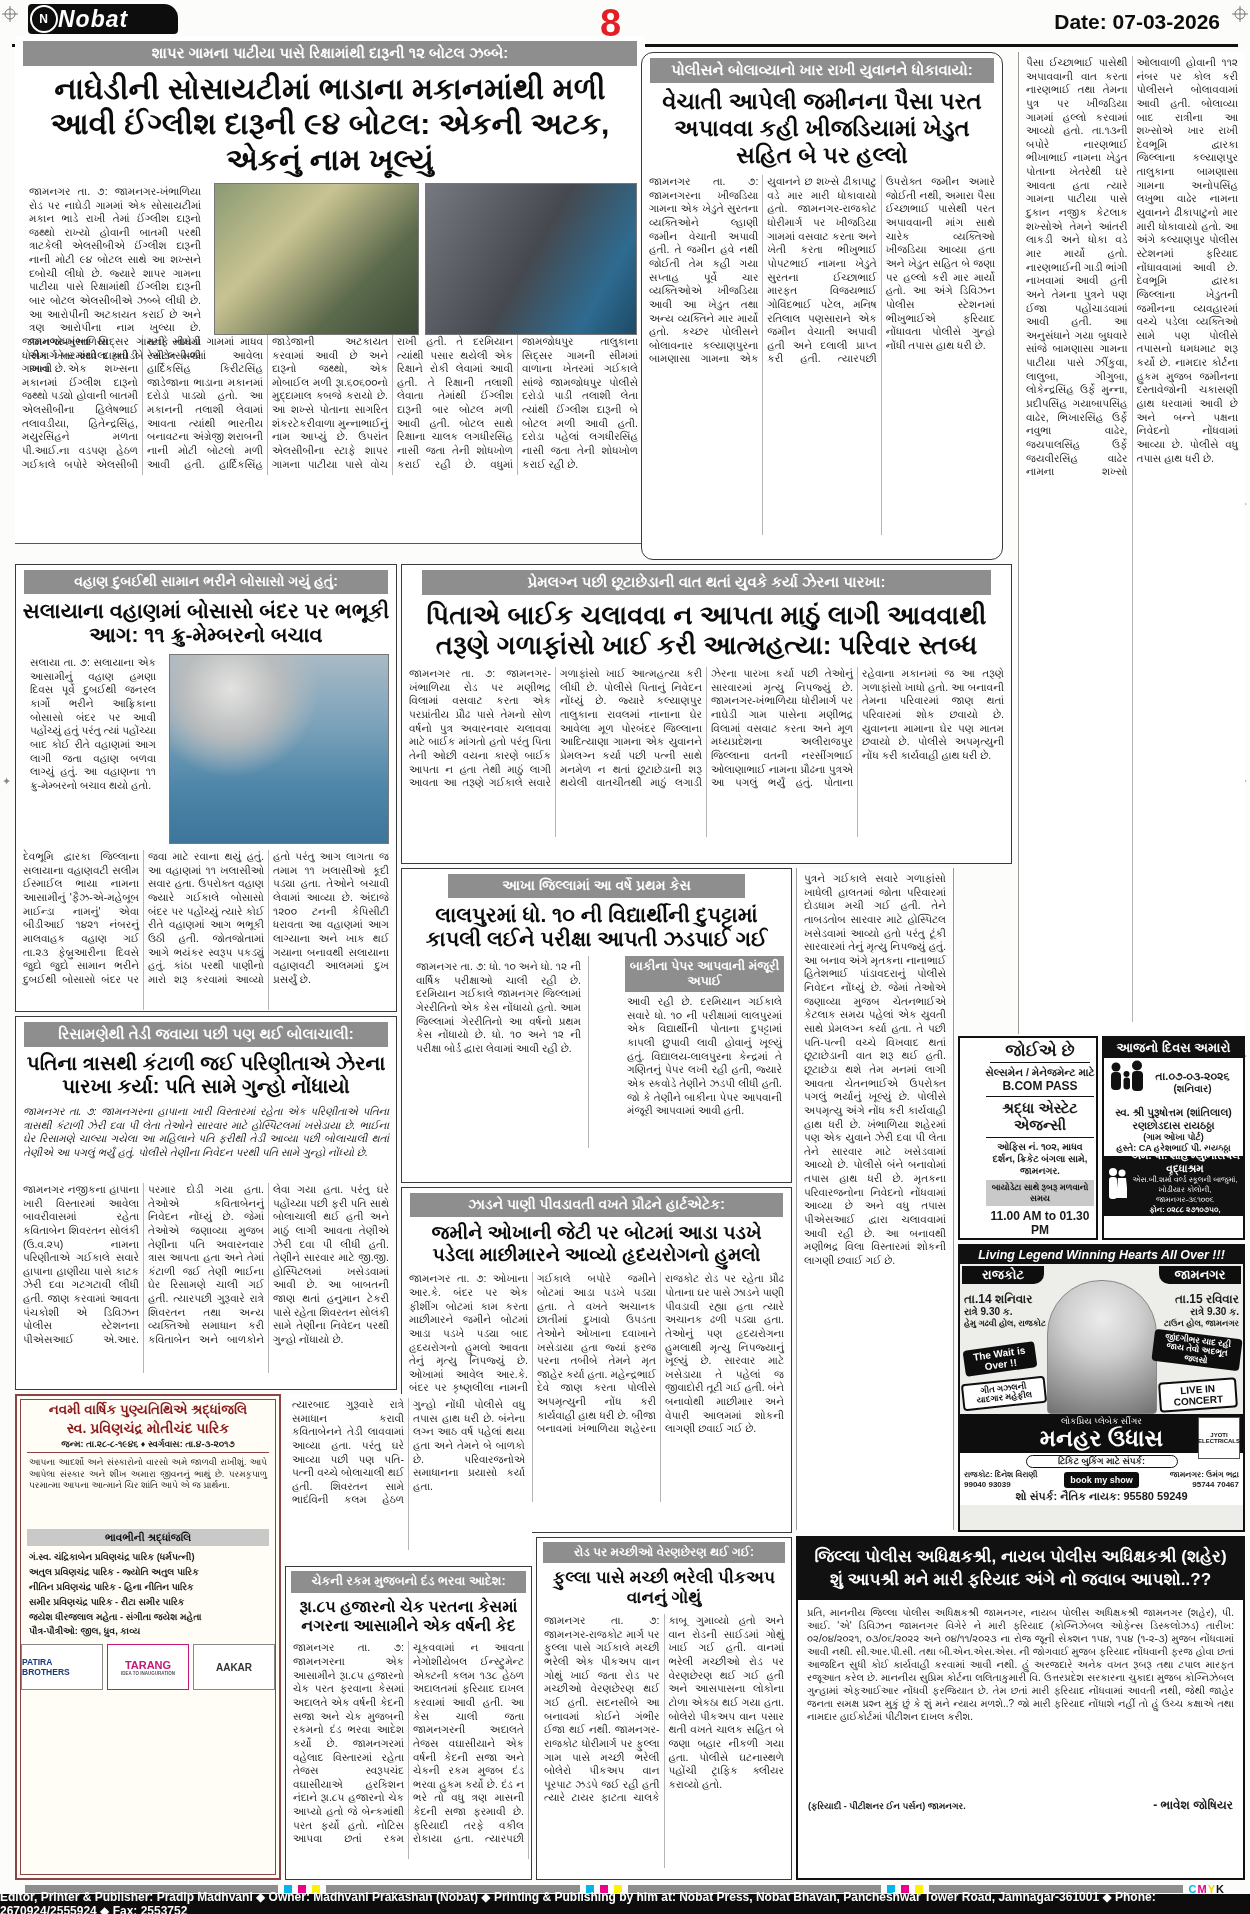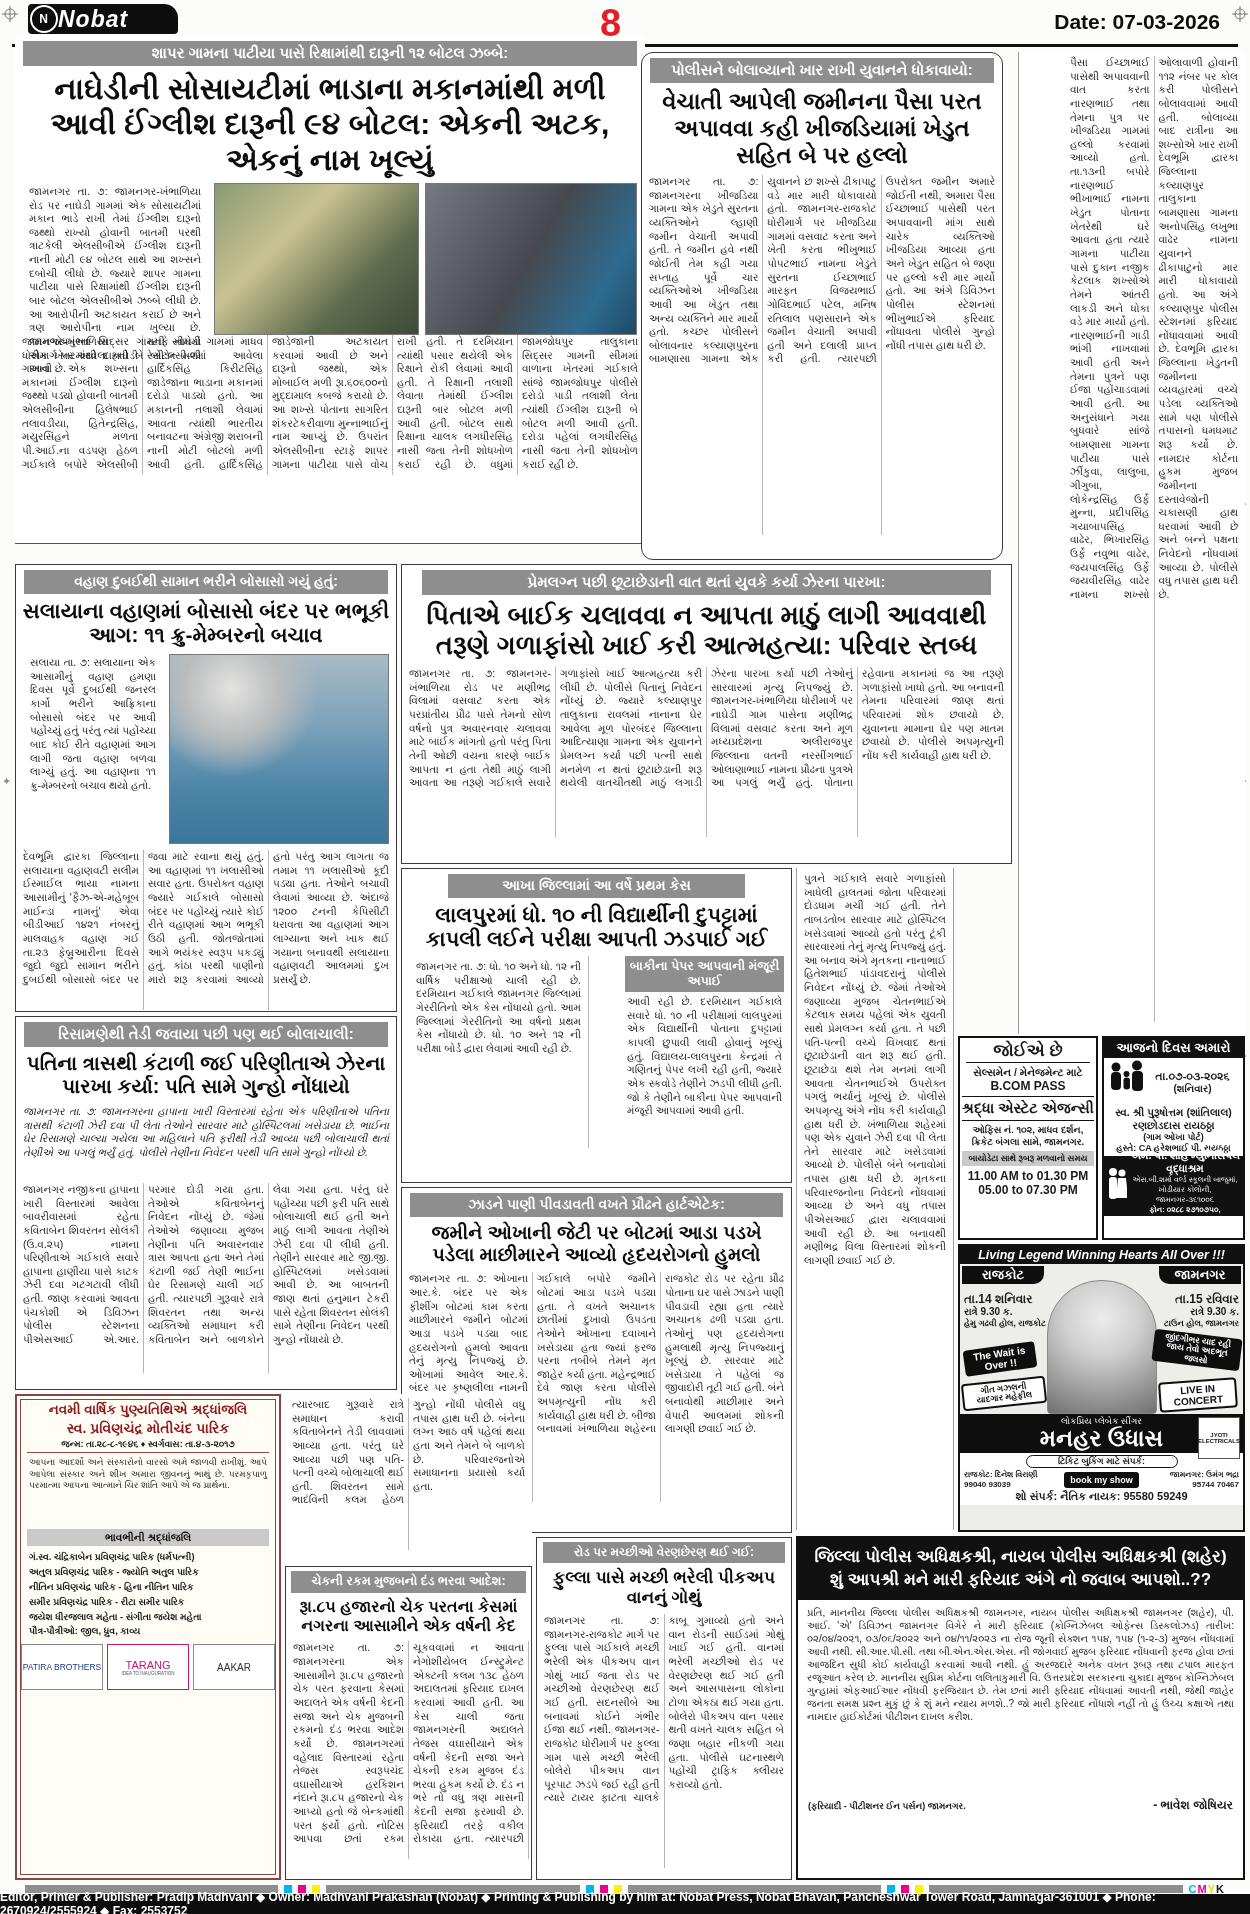--- a/index.html
+++ b/index.html
@@ -34,40 +34,40 @@
   .row{display:flex;gap:6px;padding:2px 7px;box-sizing:border-box;}
   .ph{background:#cfcfcf;border:1px solid #777;flex:none;}
   .ph1a{background:linear-gradient(135deg,#8a9a72 0%,#c9c392 35%,#5c6a4c 70%,#3c4a38 100%);}
   .ph1b{background:linear-gradient(120deg,#767a80 0%,#45494f 50%,#2e6b90 80%,#1e4a66 100%);}
   .ph3{background:radial-gradient(circle at 28% 18%,#e3e3e0 0%,#b9bcbd 22%,transparent 40%),
        linear-gradient(180deg,#a8bac6 0%,#7ea4bb 35%,#4e86a9 70%,#3d759b 100%);}
   .subkick{background:#8e8e8e;color:#fff;font-weight:700;text-align:center;font-size:12.5px;
            padding:3px 2px;margin:0 0 3px 0;}
   
   .band{position:absolute;background:#fff;box-sizing:border-box;}
-  .vline-l{border-left:1px solid #9a9a9a;padding-left:44px;}
+  .vline-l{border-left:1px solid #9a9a9a;}
   .vline-lr{border-left:1px solid #9a9a9a;border-right:1px solid #9a9a9a;}
   
   .ad{position:absolute;background:#fff;border:2px solid #111;box-sizing:border-box;overflow:hidden;}
   .adtitle-bar{background:#111;color:#fff;font-weight:800;text-align:center;}
   .center{text-align:center;}
   .bold{font-weight:800;}
   .graybar{background:#c9c9c9;color:#111;}
   .sticker{position:absolute;font-weight:800;padding:2px 5px;border-radius:4px;line-height:1.1;text-align:center;}
   .stk-black{background:#0e0e0e;color:#fff;}
   .stk-white{background:#fff;color:#0e0e0e;border:2px solid #0e0e0e;}
   .obit{border:2px solid #8a4444;outline:1px solid #8a4444;outline-offset:-6px;background:#fffdf6;}
   .obit .hdr{color:#8b1a1a;font-weight:800;font-size:13.5px;text-align:center;padding:6px 2px 2px 2px;}
   .portrait{width:92px;height:112px;flex:none;border:2px solid #9a6a3a;
             background:radial-gradient(circle at 50% 30%,#6d5a46 0%,#6d5a46 26%,transparent 30%),
                        radial-gradient(ellipse at 50% 78%,#7a6650 0%,#7a6650 40%,transparent 46%),
                        linear-gradient(180deg,#e8d8b8 0%,#d9c49c 100%);}
   .logos{display:flex;gap:4px;justify-content:center;padding:3px 4px;}
   .logobox{border:1.5px solid #888;flex:1;height:44px;display:flex;flex-direction:column;
-           align-items:center;justify-content:center;font-weight:400;background:#fff;}
+           align-items:center;justify-content:center;font-weight:700;background:#fff;}
   
   .cmykstrip{position:absolute;left:25px;right:25px;top:1884px;height:9px;display:flex;align-items:center;gap:6px;}
   .gseg{flex:1;height:8px;background:#8e8e8e;}
   .dot{width:8px;height:8px;flex:none;}
   .cmyk-letters{font-size:11px;font-weight:900;letter-spacing:1px;}
   .footbar{position:absolute;left:0;right:0;top:1894px;height:20px;background:#0d0d0d;color:#fff;
            display:flex;align-items:center;justify-content:center;font-size:12px;font-weight:700;}
   .cropmark{position:absolute;width:16px;height:16px;color:#777;}
   .diamond{position:absolute;color:#8a8a8a;font-size:11px;}
 </style>
@@ -183,21 +183,21 @@
     <div class="hl" style="font-size:16px;">રૂા.૮૫ હજારનો ચેક પરતના કેસમાં નગરના આસામીને એક વર્ષની કેદ</div>
     <p class="body c2" style="height:226px;">જામનગર તા. ૭: જામનગરના એક આસામીને રૂા.૮૫ હજારનો ચેક પરત ફરવાના કેસમાં અદાલતે એક વર્ષની કેદની સજા અને ચેક મુજબની રકમનો દંડ ભરવા આદેશ કર્યો છે. જામનગરમાં વહેલાદ વિસ્તારમાં રહેતા તેજસ સ્વરૂપચંદ વઘાસીયાએ હરકિશન નંદાને રૂા.૮૫ હજારનો ચેક આપ્યો હતો જે બેન્કમાંથી પરત ફર્યો હતો. નોટિસ આપવા છતાં રકમ ચૂકવવામાં ન આવતા નેગોશીયેબલ ઈન્સ્ટ્રુમેન્ટ એક્ટની કલમ ૧૩૮ હેઠળ અદાલતમાં ફરિયાદ દાખલ કરવામાં આવી હતી. આ કેસ ચાલી જતા જામનગરની અદાલતે તેજસ વઘાસીયાને એક વર્ષની કેદની સજા અને ચેકની રકમ મુજબ દંડ ભરવા હુકમ કર્યો છે. દંડ ન ભરે તો વધુ ત્રણ માસની કેદની સજા ફરમાવી છે. ફરિયાદી તરફે વકીલ રોકાયા હતા. ત્યારપછી તેજસ નંદાએ રાજાણી રોકાયા હતા.</p>
   </div>
 
   <div class="box" style="left:536px;top:1537px;width:256px;height:343px;">
     <div class="kicker" style="font-size:12px;margin:4px 6px 2px 6px;">રોડ પર મચ્છીઓ વેરણછેરણ થઈ ગઈ:</div>
     <div class="hl" style="font-size:17px;">ફુલ્લા પાસે મચ્છી ભરેલી પીકઅપ વાનનું ગોથું</div>
     <p class="body c2" style="height:262px;">જામનગર તા. ૭: જામનગર-રાજકોટ માર્ગ પર ફુલ્લા પાસે ગઈકાલે મચ્છી ભરેલી એક પીકઅપ વાન ગોથું ખાઈ જતા રોડ પર મચ્છીઓ વેરણછેરણ થઈ ગઈ હતી. સદનસીબે આ બનાવમાં કોઈને ગંભીર ઈજા થઈ નથી. જામનગર-રાજકોટ ધોરીમાર્ગ પર ફુલ્લા ગામ પાસે મચ્છી ભરેલી બોલેરો પીકઅપ વાન પૂરપાટ ઝડપે જઈ રહી હતી ત્યારે ટાયર ફાટતા ચાલકે કાબૂ ગુમાવ્યો હતો અને વાન રોડની સાઈડમાં ગોથું ખાઈ ગઈ હતી. વાનમાં ભરેલી મચ્છીઓ રોડ પર વેરણછેરણ થઈ ગઈ હતી અને આસપાસના લોકોના ટોળા એકઠા થઈ ગયા હતા. બોલેરો પીકઅપ વાન પસાર થતી વખતે ચાલક સહિત બે જણા બહાર નીકળી ગયા હતા. પોલીસે ઘટનાસ્થળે પહોંચી ટ્રાફિક ક્લીયર કરાવ્યો હતો.</p>
   </div>
 
-  <div class="ad" style="left:958px;top:1036px;width:140px;height:204px;">
+  <div class="ad" style="left:958px;top:1036px;width:140px;height:204px;padding-left:24px;">
     <div class="center bold" style="font-size:17px;padding:3px 0 1px 0;border-bottom:1px solid #111;margin:0 6px;">જોઈએ છે</div>
     <div class="center bold" style="font-size:10.5px;padding-top:3px;">સેલ્સમેન / મેનેજમેન્ટ માટે</div>
     <div class="center bold" style="font-size:12px;">B.COM PASS</div>
     <div class="center bold" style="font-size:14.5px;padding:3px 0;border-top:1px solid #111;border-bottom:1px solid #111;margin:3px 2px;">શ્રદ્ધા એસ્ટેટ એજન્સી</div>
     <div class="center" style="font-size:9.5px;font-weight:700;padding:0 4px;">ઓફિસ નં. ૧૦૨, માધવ દર્શન, ક્રિકેટ બંગલા સામે, જામનગર.</div>
     <div class="center graybar" style="font-size:8.5px;font-weight:700;margin:3px 2px;padding:2px 0;">બાયોડેટા સાથે રૂબરૂ મળવાનો સમય</div>
     <div class="center bold" style="font-size:12px;">11.00 AM to 01.30 PM</div>
     <div class="center bold" style="font-size:12px;">05.00 to 07.30 PM</div>
   </div>
 

